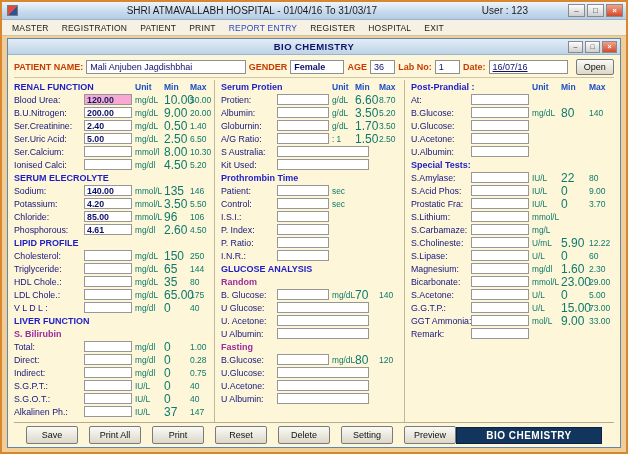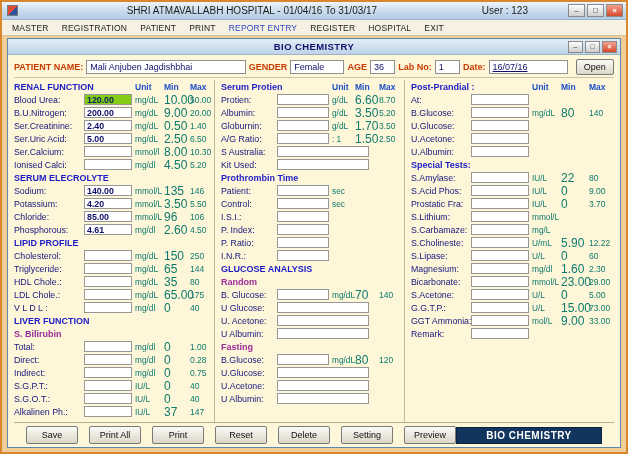--- a/index.html
+++ b/index.html
@@ -27,21 +27,21 @@
   .subbtn { width: 15px; height: 12px; border: 1px solid #8a8a8a; background: linear-gradient(#fdfdfd, #cfcfcf); font-size: 7px; line-height: 10px; text-align: center; color: #333; margin-left: 2px; flex: 0 0 auto; }
   .subbtn.close { background: linear-gradient(#f2a08c, #d44a2a); color: #fff; font-weight: bold; }
 
   .client { flex: 1; display: flex; flex-direction: column; padding: 2px 6px 0; overflow: hidden; }
 
   .patient-row { height: 20px; display: flex; align-items: center; gap: 3px; flex: 0 0 auto; }
   .plabel { color: #c83a00; font-weight: bold; font-size: 9px; white-space: nowrap; }
   .plabel.lab { margin-left: auto; }
   .pfield { background: #fff; border: 1px solid #8f8f8f; height: 14px; font-size: 9px; color: #10106a; padding: 0 3px; display: flex; align-items: center; white-space: nowrap; overflow: hidden; }
   .f-name { width: 166px; }
-  .f-gender { width: 56px; }
+  .f-gender { width: 56px; font-weight: bold; }
   .f-age { width: 26px; }
   .f-lab { width: 26px; }
   .f-date { width: 82px; text-decoration: underline; }
 
   .columns { flex: 1; display: flex; overflow: hidden; border-top: 1px solid #cdc5a4; padding-top: 2px; }
   .col { overflow: hidden; }
   .col-1 { flex: 0 0 200px; --lblw: 70px; --fldw: 48px; --unitw: 32px; --minw: 26px; --maxw: 24px; }
   .col-2 { flex: 0 0 190px; border-left: 1px solid #c0b89a; padding-left: 6px; --lblw: 56px; --fldw: 52px; --unitw: 26px; --minw: 24px; --maxw: 24px; }
   .col-3 { flex: 1; border-left: 1px solid #c0b89a; padding-left: 6px; --lblw: 60px; --fldw: 58px; --unitw: 32px; --minw: 28px; --maxw: 24px; }
 
@@ -51,21 +51,21 @@
   .sec-title.purple { color: #9c2d9c; }
   .h-unit, .h-min, .h-max { color: #1d4fc8; font-weight: bold; font-size: 8.5px; }
   .h-unit { width: var(--unitw); padding-left: 3px; }
   .h-min { width: var(--minw); }
   .h-max { width: var(--maxw); }
 
   .row { height: 13px; display: flex; align-items: center; }
   .lbl { width: var(--lblw); color: #15157e; font-size: 8.8px; white-space: nowrap; overflow: hidden; }
   .field { width: var(--fldw); height: 11px; background: #fff; border: 1px solid #979797; font-size: 8.8px; font-weight: bold; color: #10106a; padding: 0 2px; display: flex; align-items: center; white-space: nowrap; overflow: hidden; }
   .field.wide { width: calc(var(--fldw) + var(--unitw) + 14px); }
-  .field.selected { background: #84cc16; color: #06205e; }
+  .field.selected { background: #f9a8d4; color: #06205e; }
   .unit { width: var(--unitw); padding-left: 3px; color: #0c7a6e; font-size: 8.3px; white-space: nowrap; overflow: hidden; }
   .min { width: var(--minw); color: #0c7a6e; font-size: 12px; white-space: nowrap; }
   .max { width: var(--maxw); color: #0c7a6e; font-size: 8.5px; white-space: nowrap; }
 
   .footer { height: 25px; border-top: 1px solid #b5ad8f; display: flex; align-items: center; padding: 0 12px; flex: 0 0 auto; }
   .footer-buttons { display: flex; gap: 11px; }
   .btn { width: 52px; height: 18px; background: linear-gradient(#fafaf6, #dcd8c8); border: 1px solid #7a7a7a; border-radius: 2px; font-size: 9px; font-family: "Liberation Sans", sans-serif; color: #111; }
   .btn.open { width: 40px; height: 16px; margin-left: 5px; }
   .badge { margin-left: auto; width: 150px; height: 17px; background: #12355e; color: #fff; font-weight: bold; font-size: 10px; display: flex; align-items: center; justify-content: center; border: 1px solid #0a2240; letter-spacing: 0.5px; }
 </style>

